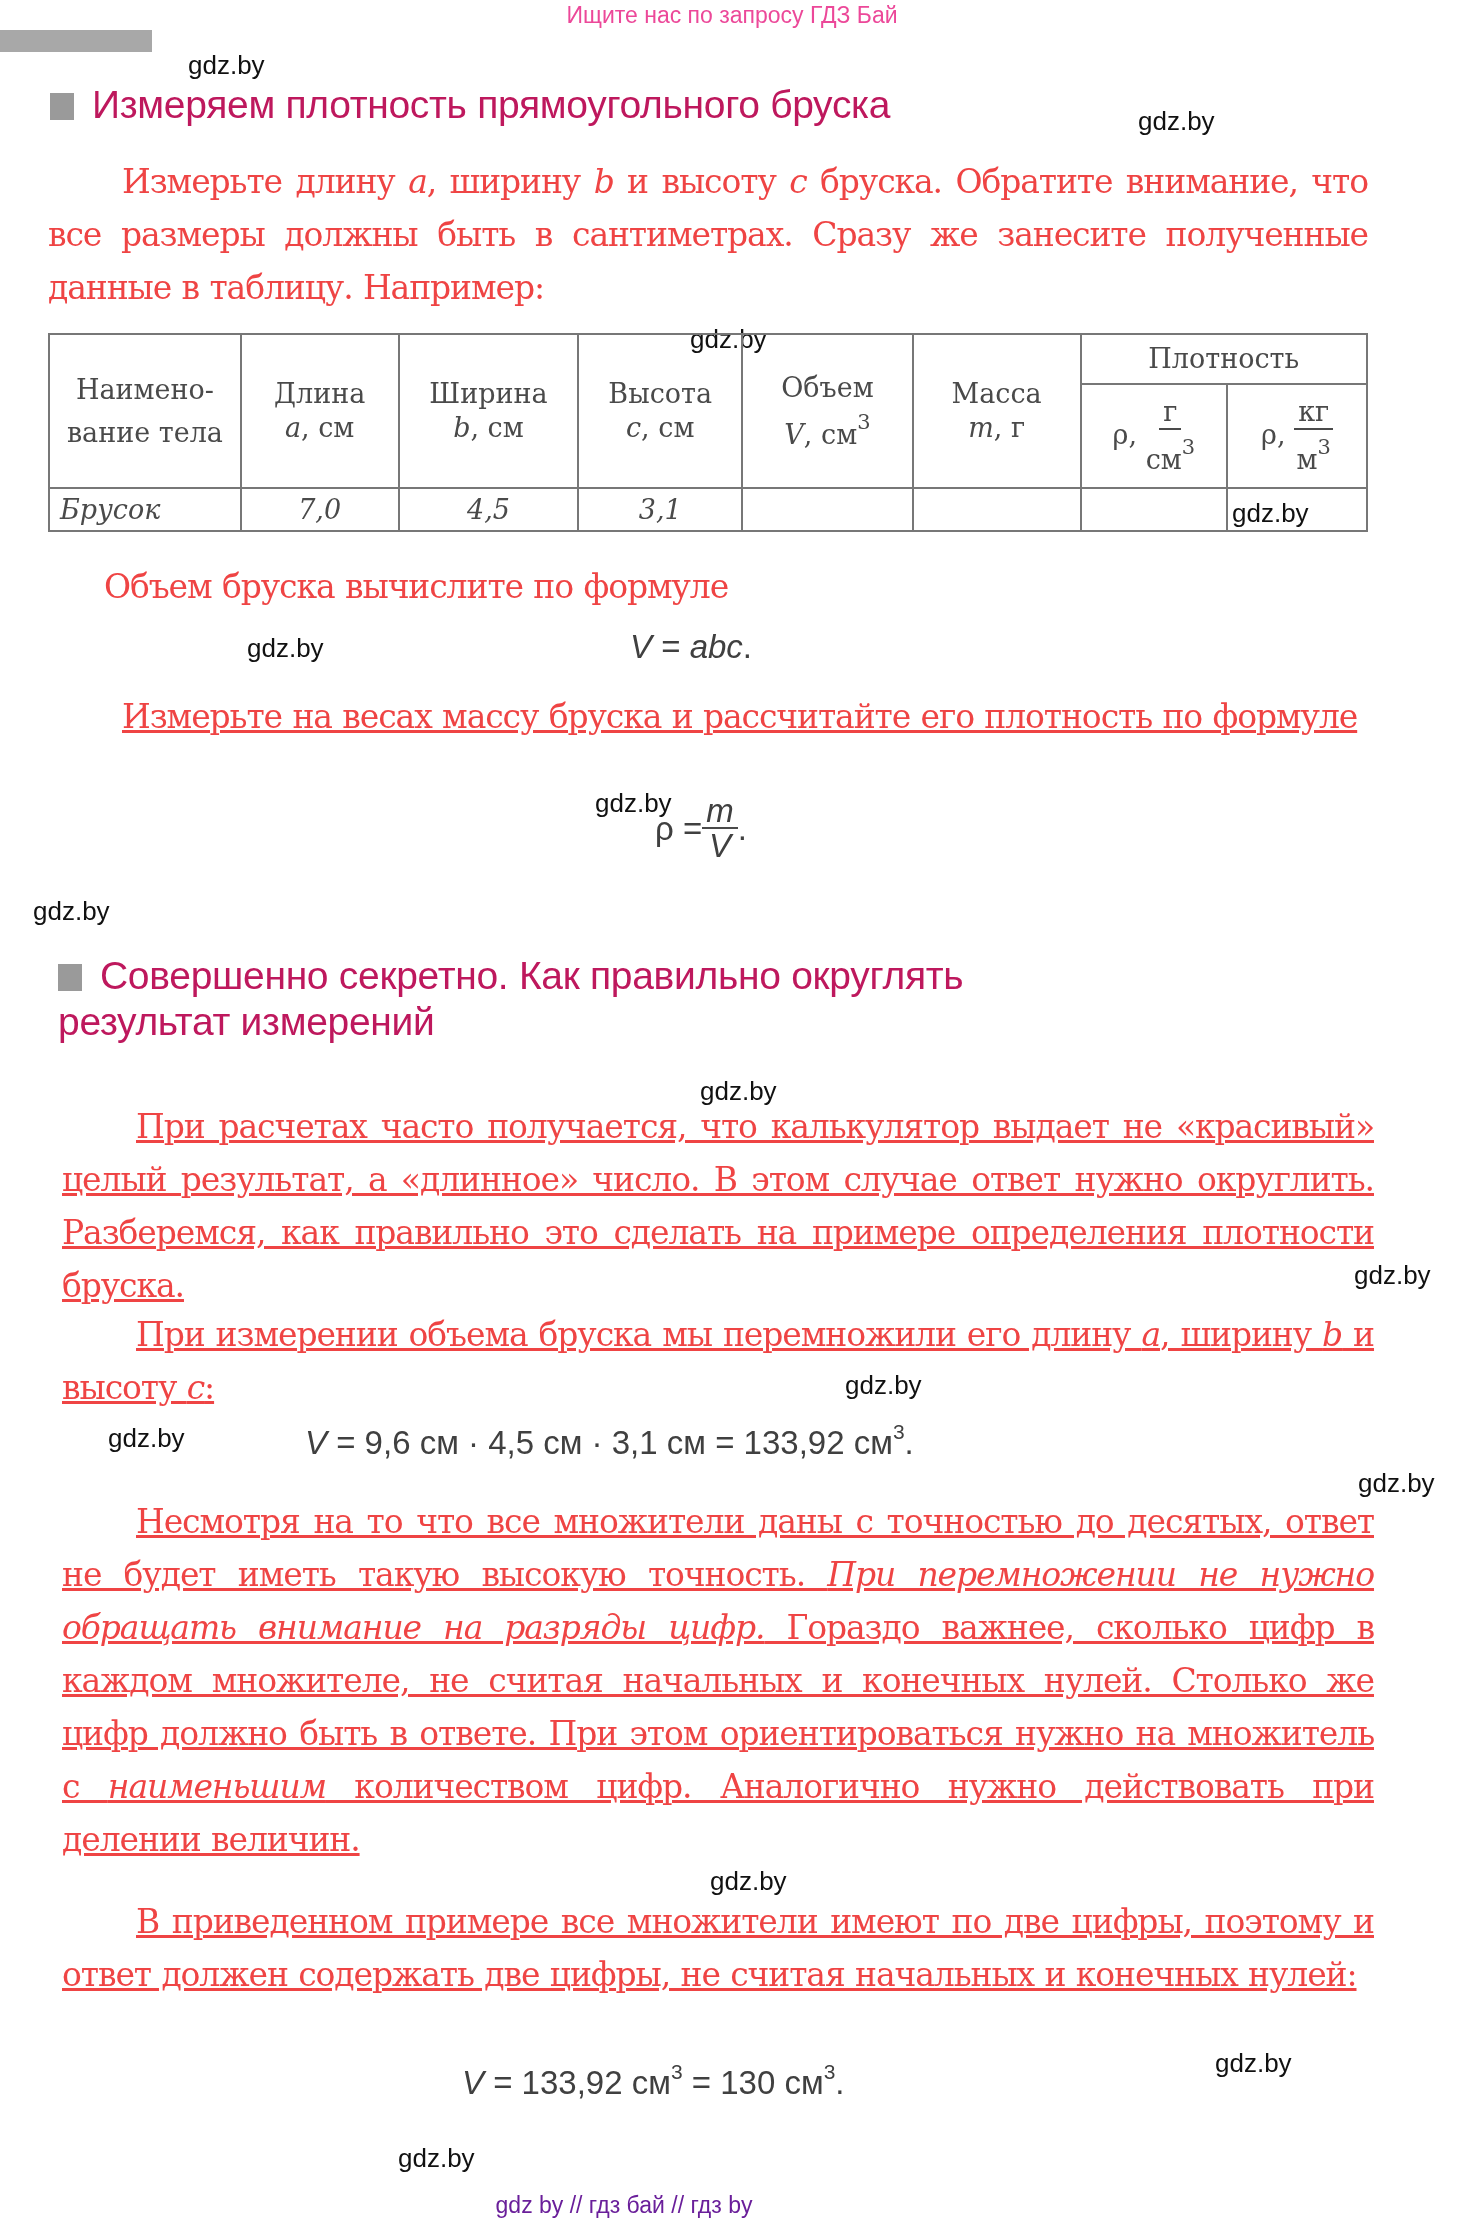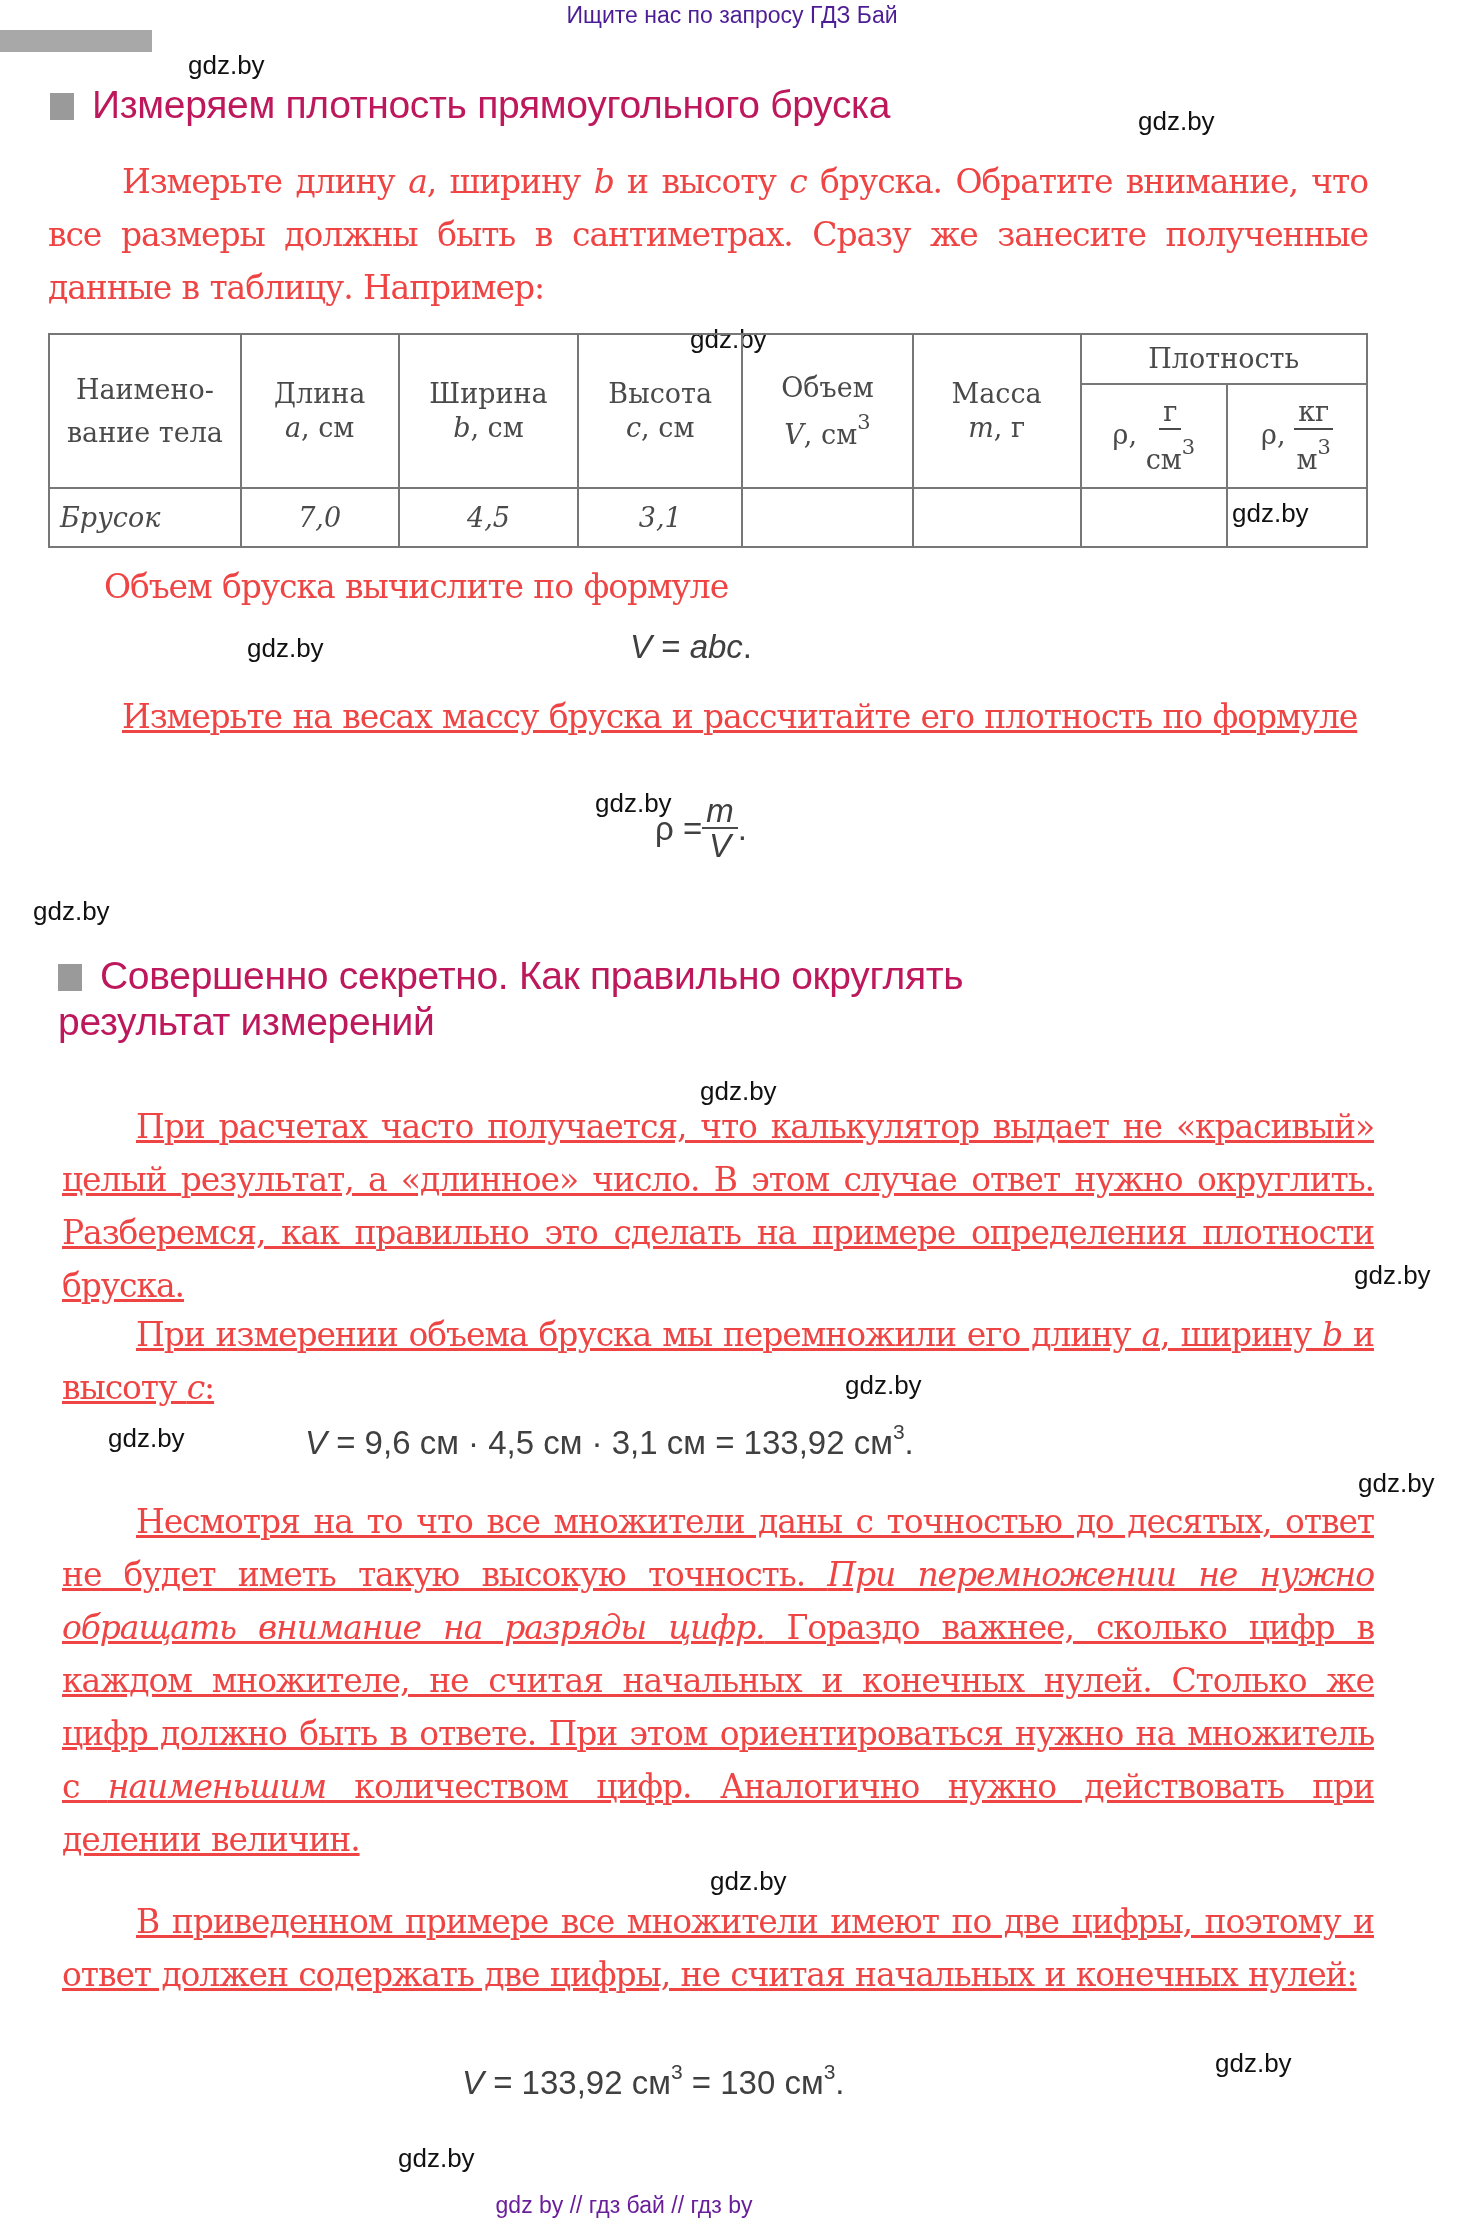--- a/index.html
+++ b/index.html
@@ -5,21 +5,21 @@
   html, body { margin: 0; padding: 0; background: #ffffff; }
   body {
     width: 1464px; height: 2225px; position: relative; overflow: hidden;
     font-family: "DejaVu Serif", "Liberation Serif", serif;
     color: #3a3a3a;
   }
   .abs { position: absolute; }
   .top-banner {
     left: 0; width: 1464px; top: 2px; text-align: center;
     font-family: "Liberation Sans", "DejaVu Sans", sans-serif;
-    font-size: 23px; color: #4c1d95;
+    font-size: 23px; color: #ec4899;
   }
   .gray-bar { left: 0; top: 30px; width: 152px; height: 22px; background: #a8a8a8; }
   .wm {
     font-family: "Liberation Sans", "DejaVu Sans", sans-serif;
     font-size: 26px; color: #111111; line-height: 1;
   }
   .section-head {
     font-family: "Liberation Sans", "DejaVu Sans", sans-serif;
     font-size: 39px; color: #be185d; line-height: 46px;
     letter-spacing: -0.3px;
@@ -112,21 +112,21 @@
           </span>
     </th>
     <th>
       <span>ρ,</span>
       <span class="frac">
             <span class="num">кг</span>
             <span class="den"><span>м</span><span class="sup">3</span></span>
           </span>
     </th>
   </tr>
-  <tr style="height:59px">
+  <tr style="height:43px">
     <td class="it" style="text-align:left;padding-left:10px">Брусок</td>
     <td class="it">7,0</td>
     <td class="it">4,5</td>
     <td class="it">3,1</td>
     <td></td>
     <td></td>
     <td></td>
     <td></td>
   </tr>
 </tbody>

